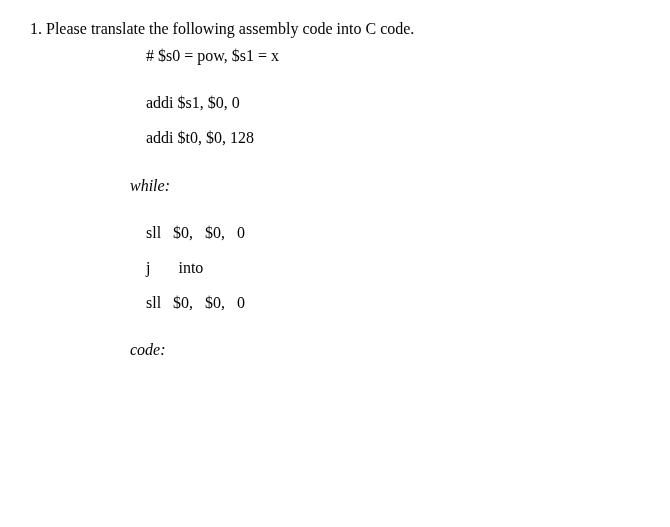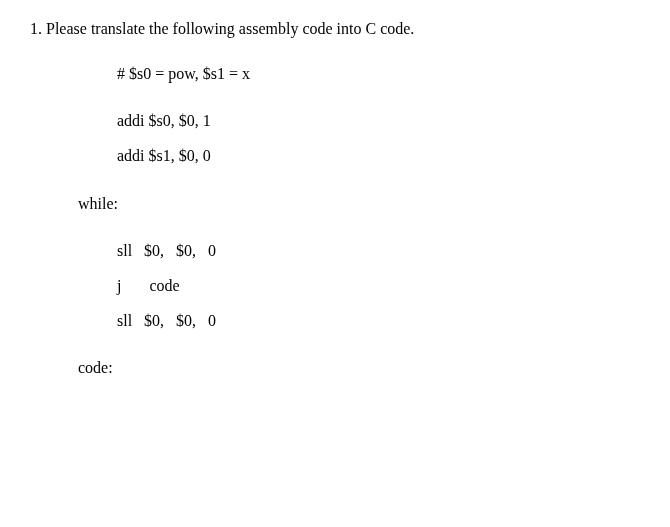--- a/index.html
+++ b/index.html
@@ -6,67 +6,67 @@
       font-family: "Times New Roman", Times, serif;
       font-size: 16px;
       color: #000;
       background: #fff;
       margin: 0;
       padding: 20px 30px;
       width: 670px;
       box-sizing: border-box;
     }
     .question-prompt {
-      margin-bottom: 18px;
       font-size: 16px;
     }
     .code-block {
-      margin-left: 87px;
+      margin-left: 116px;
       font-size: 16px;
       line-height: 2.2;
     }
     .code-line {
       white-space: pre;
     }
     .label-line {
-      margin-left: 48px;
+      margin-left: 100px;
       font-size: 16px;
       line-height: 2.2;
       white-space: pre;
+      font-style: italic;
     }
     .section-gap {
       height: 12px;
     }
   </style>
 </head>
 <body>
 
 <div class="question-prompt">
   <span>1.</span>
   <span>Please translate the following assembly code into C code.</span>
 </div>
 
 <div class="code-block">
   <div class="code-line"># $s0 = pow, $s1 = x</div>
 </div>
 
 <div class="section-gap"></div>
 
 <div class="code-block">
-  <div class="code-line">addi $s0, $0, 1</div>
   <div class="code-line">addi $s1, $0, 0</div>
+  <div class="code-line">addi $t0, $0, 128</div>
 </div>
 
 <div class="section-gap"></div>
 
 <div class="label-line">while:</div>
 
 <div class="section-gap"></div>
 
 <div class="code-block">
   <div class="code-line">sll   $0,   $0,   0</div>
-  <div class="code-line">j       code</div>
+  <div class="code-line">j       into</div>
   <div class="code-line">sll   $0,   $0,   0</div>
 </div>
 
 <div class="section-gap"></div>
 
 <div class="label-line">code:</div>
 
 </body></html>

